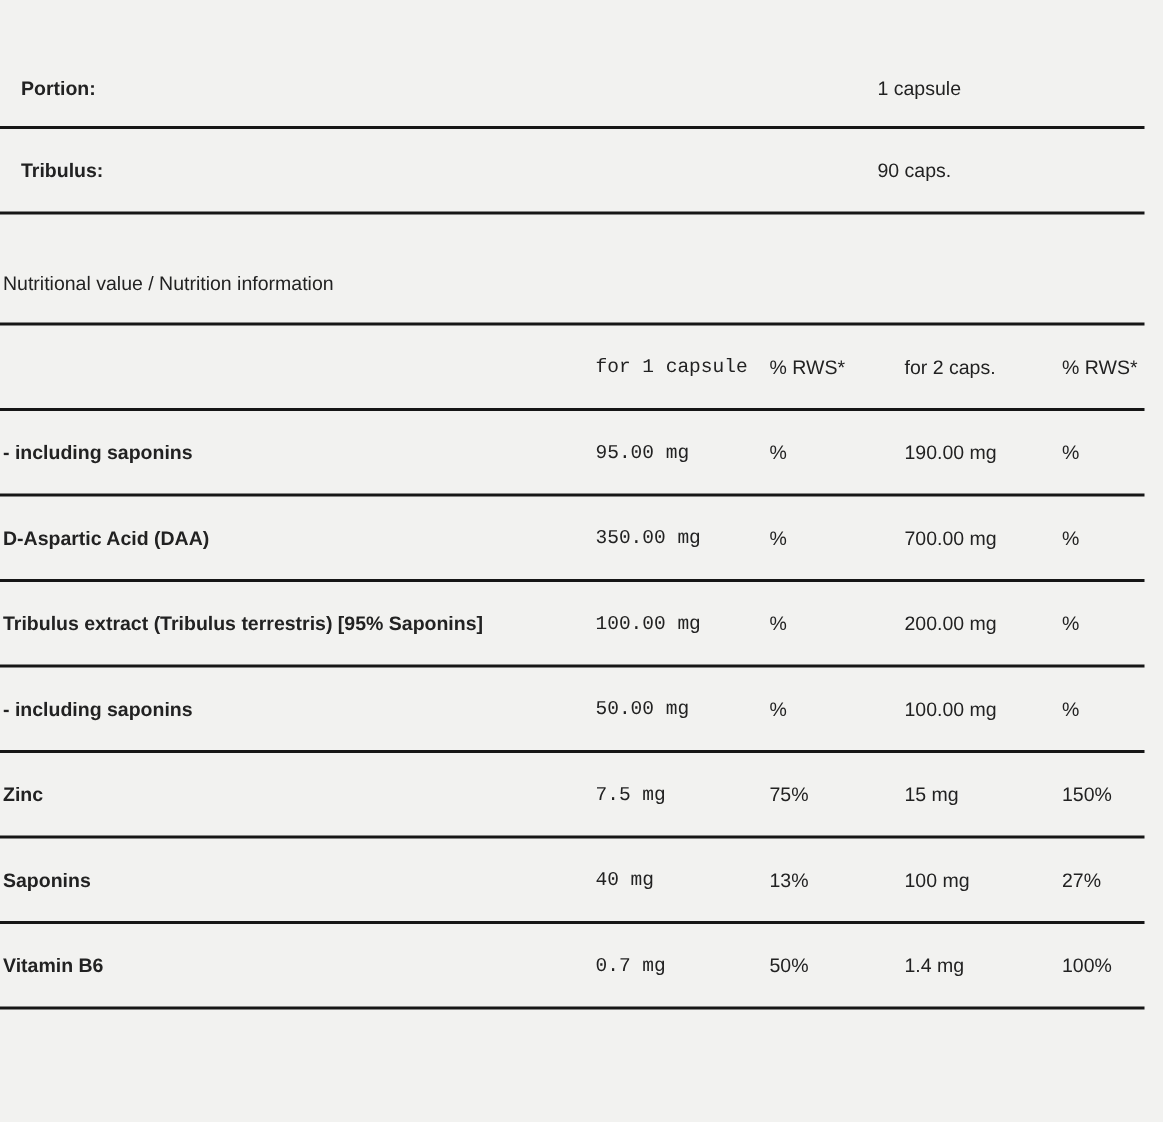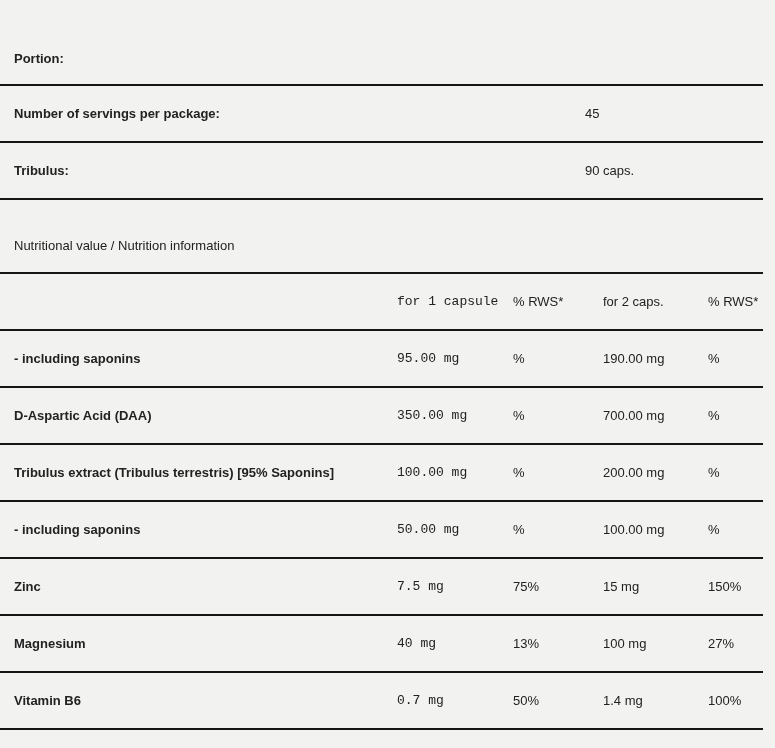--- a/index.html
+++ b/index.html
@@ -25,38 +25,35 @@
 
   .bold { font-weight: bold; }
 
   
   .c-label { width: 585px; padding-left: 14px; box-sizing: border-box; }
   .c-value { flex: 1; }
 
   
   .nut-table { margin-top: 19px; }
   .caption-row { height: 55px; }
-  .n1 { width: 397px; padding-left: 14px; box-sizing: border-box; }
+  .n1 { width: 397px; padding-left: 2px; box-sizing: border-box; }
   .n2 { width: 116px; font-family: Liberation Mono, monospace; }
   .n3 { width: 90px; }
   .n4 { width: 105px; }
   .n5 { flex: 1; }
 </style>
 </head>
 <body>
 
 <div class="page">
 
   <div>
     <div class="row info-row-first">
       <div class="c-label bold">Portion:</div>
-    </div>
-    <div class="row">
-      <div class="c-label bold">Number of servings per package:</div>
-      <div class="c-value">45</div>
+      <div class="c-value">1 capsule</div>
     </div>
     <div class="row">
       <div class="c-label bold">Tribulus:</div>
       <div class="c-value">90 caps.</div>
     </div>
   </div>
 
   <div class="nut-table">
 
     <div class="row caption-row">
@@ -105,21 +102,21 @@
 
     <div class="row">
       <div class="n1 bold">Zinc</div>
       <div class="n2">7.5 mg</div>
       <div class="n3">75%</div>
       <div class="n4">15 mg</div>
       <div class="n5">150%</div>
     </div>
 
     <div class="row">
-      <div class="n1 bold">Magnesium</div>
+      <div class="n1 bold">Saponins</div>
       <div class="n2">40 mg</div>
       <div class="n3">13%</div>
       <div class="n4">100 mg</div>
       <div class="n5">27%</div>
     </div>
 
     <div class="row">
       <div class="n1 bold">Vitamin B6</div>
       <div class="n2">0.7 mg</div>
       <div class="n3">50%</div>

